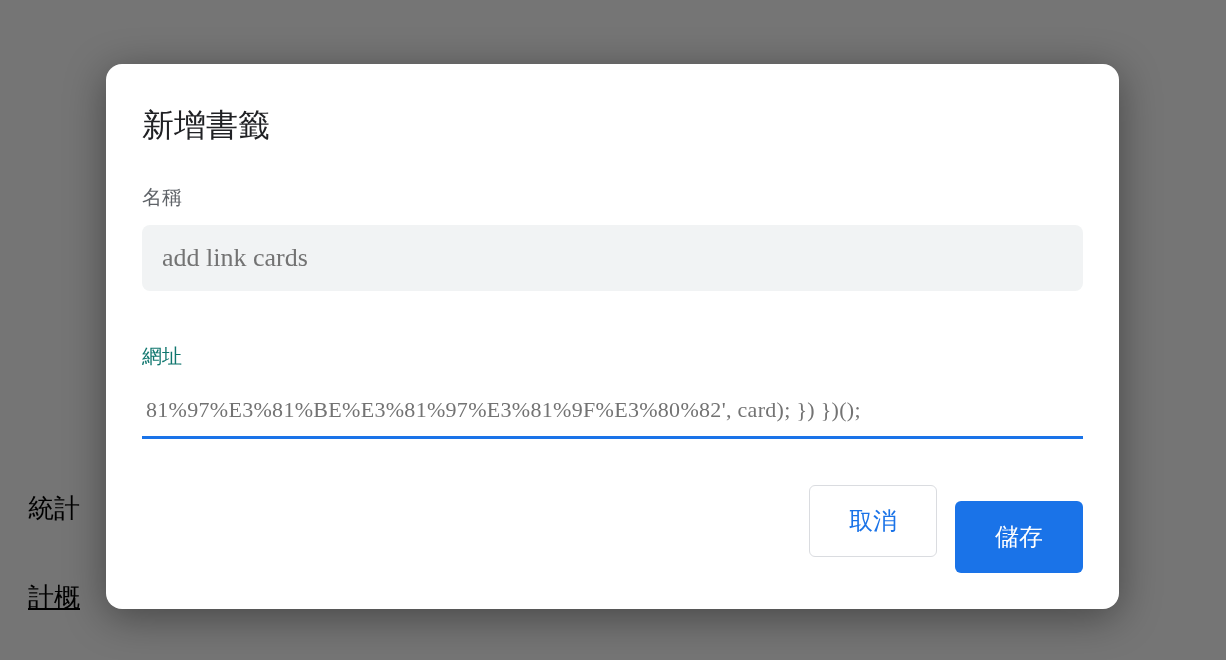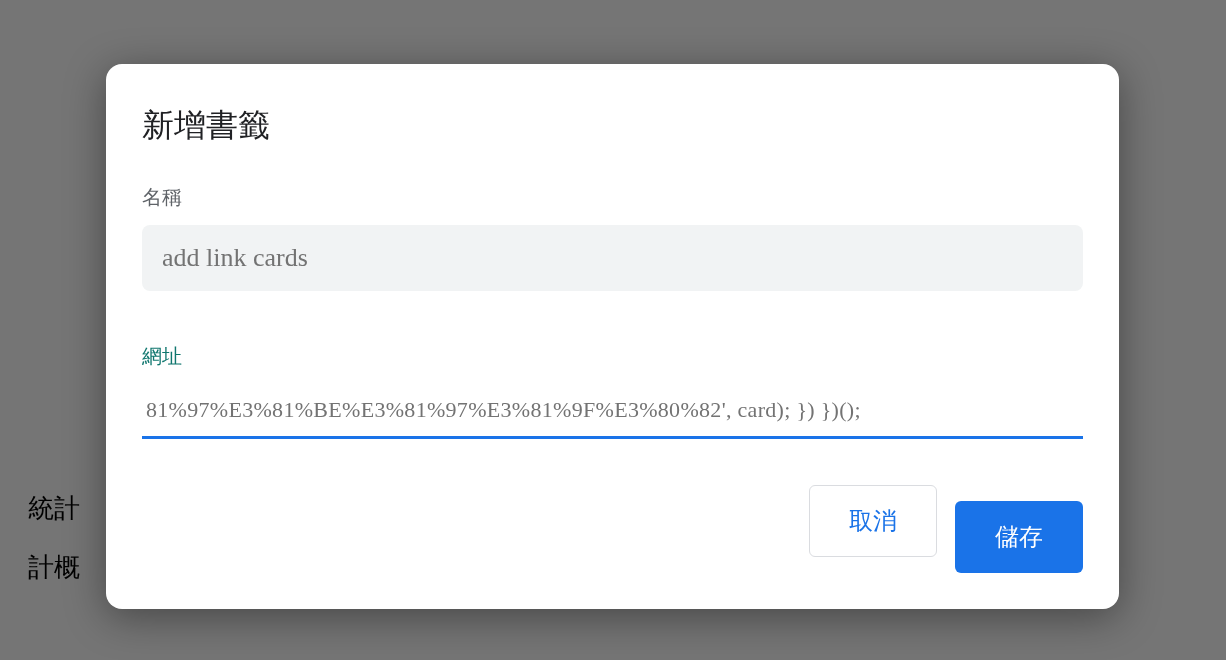--- a/index.html
+++ b/index.html
@@ -24,21 +24,22 @@
       font-weight: 400;
     }
     
     .bg-text-1 {
       left: 28px;
       top: 491px;
     }
     
     .bg-text-2 {
       left: 28px;
-      top: 550px;
+      top: 580px;
+      text-decoration: underline;
     }
     
     .modal {
       position: absolute;
       left: 106px;
       top: 64px;
       width: 1013px;
       height: 545px;
       background: #ffffff;
       border-radius: 16px;

